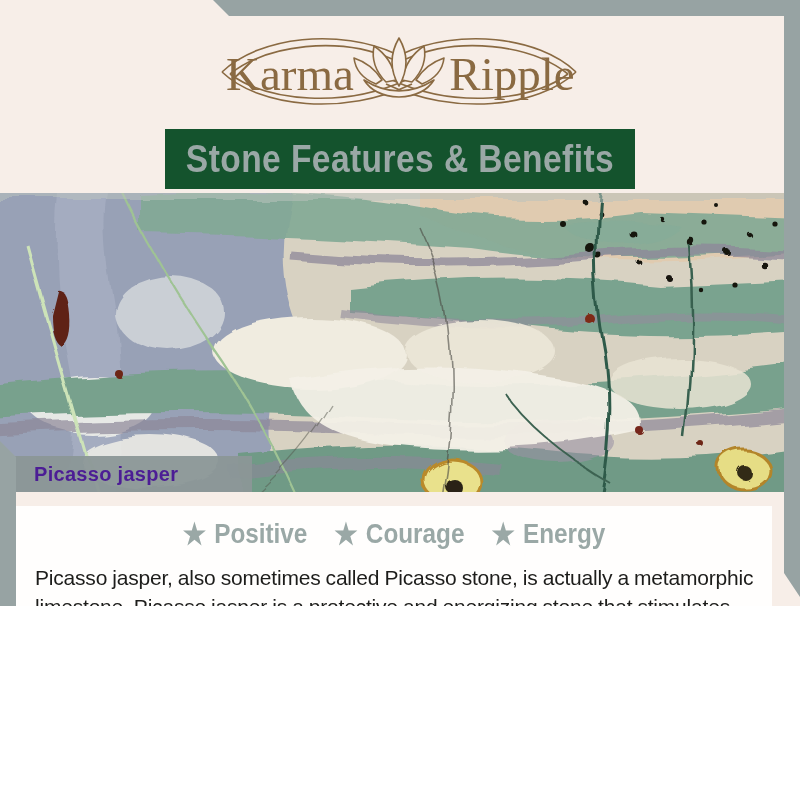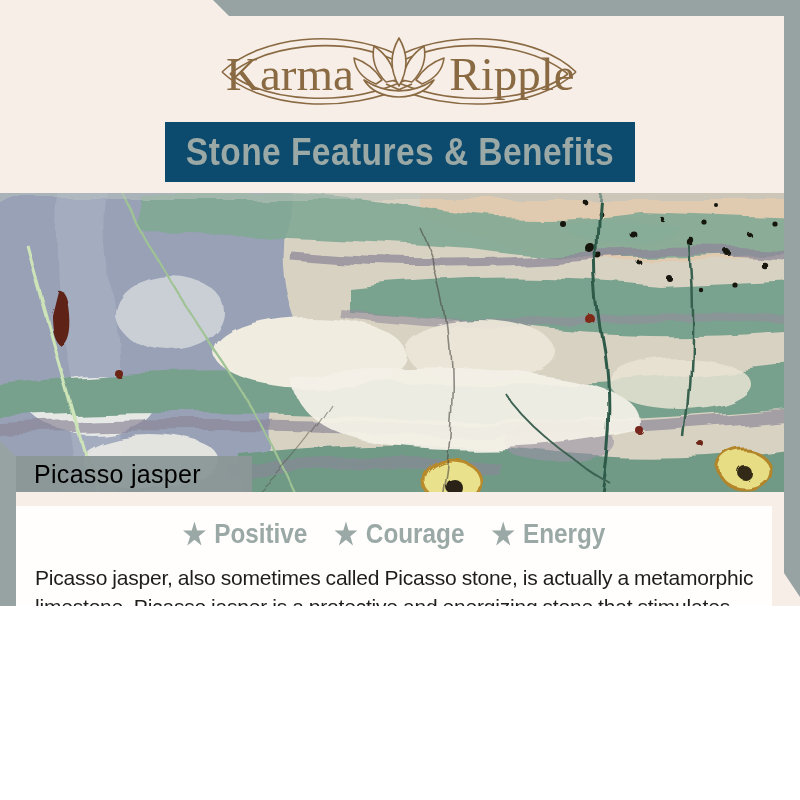--- a/index.html
+++ b/index.html
@@ -4,33 +4,33 @@
 <style>
   html,body{margin:0;padding:0;}
   body{width:800px;height:800px;font-family:"Liberation Sans",sans-serif;}
   .canvas{position:relative;width:800px;height:606px;background:#f7eee8;overflow:hidden;}
 
   
   .logo{position:absolute;left:160px;top:22px;width:480px;height:100px;}
   .logo svg{display:block;}
 
   
-  .heading-band{position:absolute;left:165px;top:122px;width:470px;height:60px;
-    background:#0c4a6e;display:flex;align-items:center;justify-content:center;}
+  .heading-band{position:absolute;left:165px;top:129px;width:470px;height:60px;
+    background:#14532d;display:flex;align-items:center;justify-content:center;}
   .heading-band h1{margin:0;font-size:39px;font-weight:700;color:#9aa8a6;
     letter-spacing:.5px;transform:scaleX(.86);white-space:nowrap;}
 
   
   .stone-photo{position:absolute;left:0;top:193px;width:784px;height:299px;overflow:hidden;}
   .stone-photo svg{display:block;}
 
   
   .stone-band{position:absolute;left:0;top:456px;width:252px;height:36px;
     background:rgba(139,151,151,.95);display:flex;align-items:center;}
-  .stone-band span{color:#000000;font-weight:400;font-size:25px;padding-left:34px;
+  .stone-band span{color:#4c1d95;font-weight:700;font-size:20px;padding-left:34px;
     letter-spacing:.3px;white-space:nowrap;}
 
   
   .panel{position:absolute;left:16px;top:506px;width:756px;height:275px;background:#fffefd;}
   .traits{display:flex;justify-content:center;align-items:center;gap:30px;
     margin-top:13px;color:#9aa8a6;font-weight:700;font-size:27px;transform:scaleX(.9);}
   .trait{display:flex;align-items:center;gap:9px;white-space:nowrap;}
   .trait .star{font-size:29px;line-height:1;}
   .description{margin:14px 8px 0 19px;color:#1d1d1b;font-size:21px;line-height:1.37;
     letter-spacing:-0.2px;word-spacing:-0.5px;}

